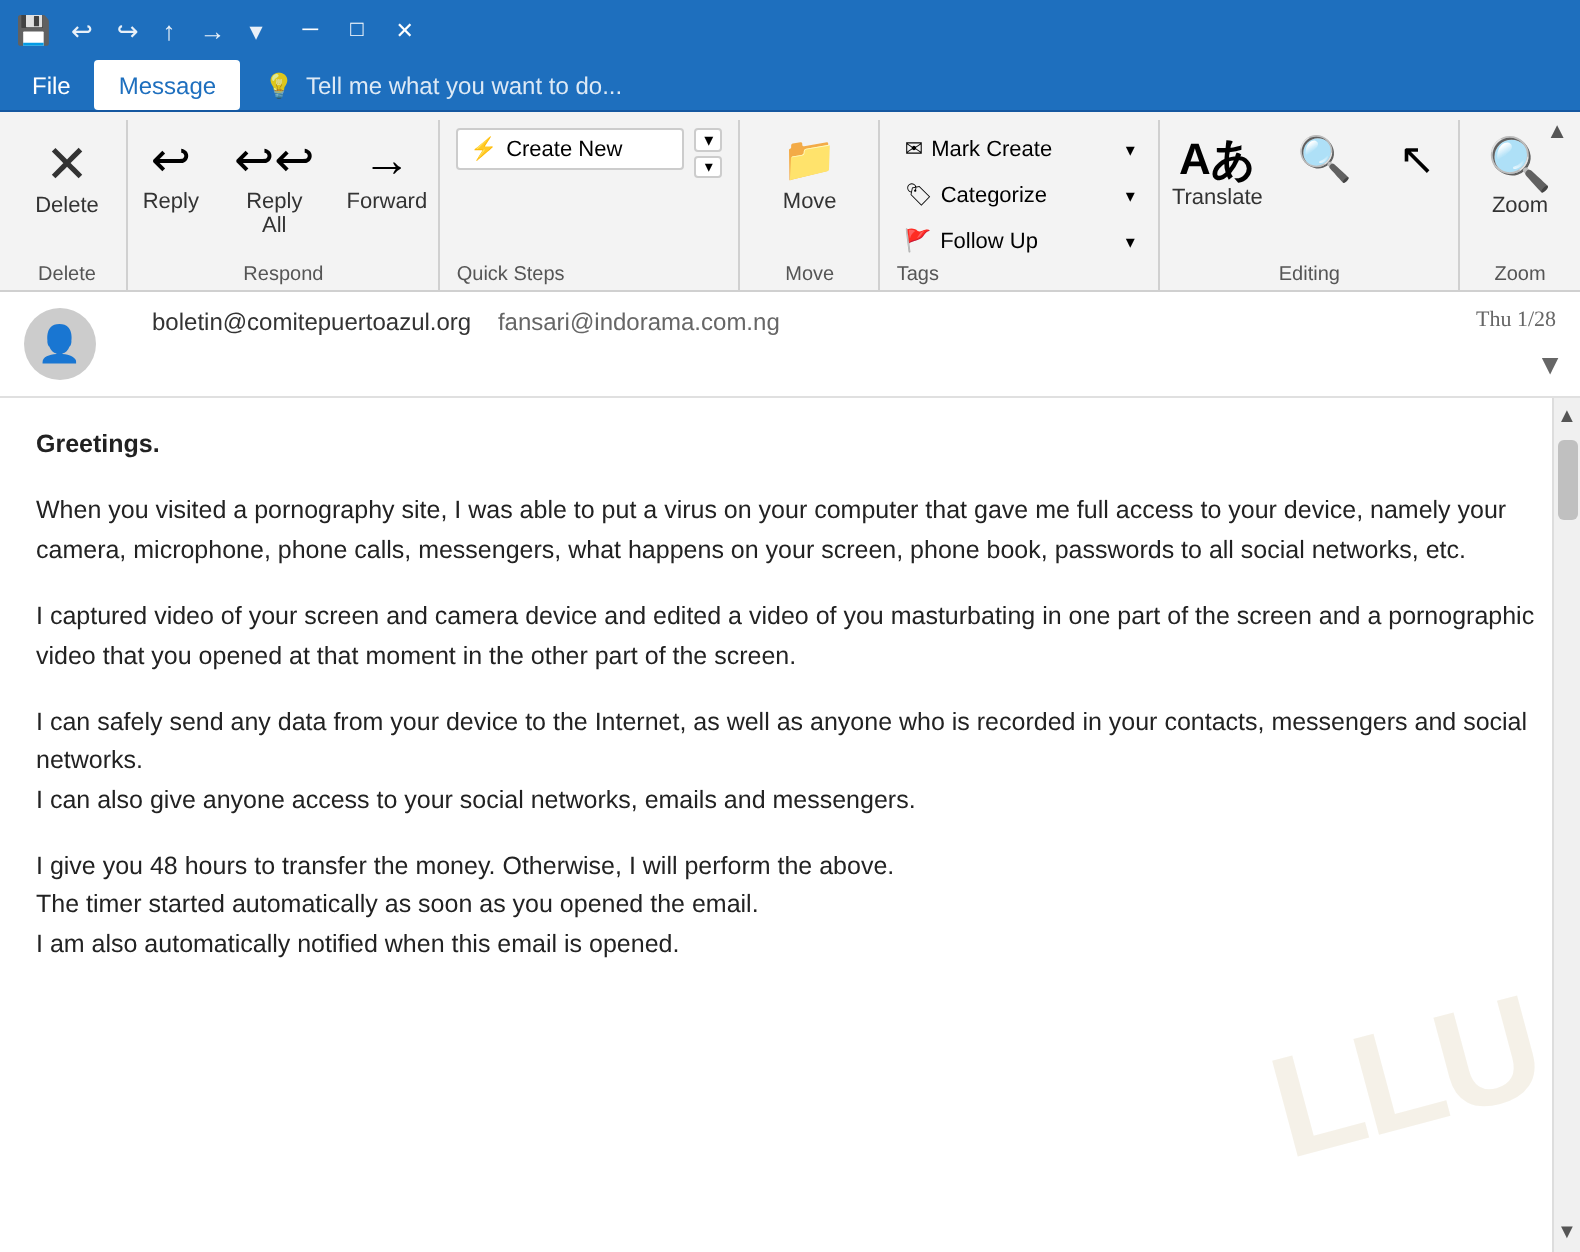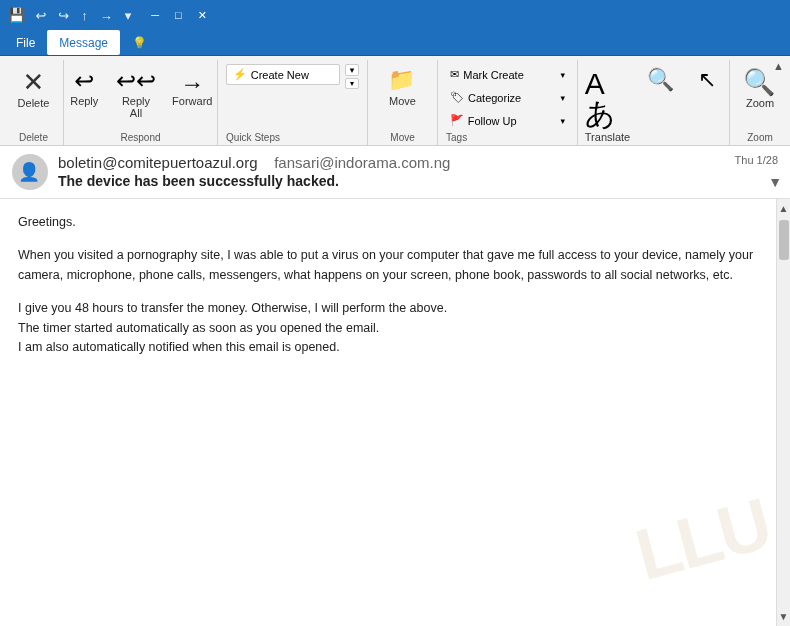--- a/index.html
+++ b/index.html
@@ -146,23 +146,23 @@
       border-radius: 50%;
       margin-right: 10px;
       flex-shrink: 0;
       display: flex;
       align-items: center;
       justify-content: center;
       font-size: 18px;
       color: #888;
     }
     .email-header-info { flex: 1; }
-    .email-from { font-size: 15px; color: #333; }
+    .email-from { font-size: 12px; color: #333; margin-left: 18px; }
     .email-subject { font-size: 14px; font-weight: 600; color: #222; margin-top: 2px; }
-    .email-date { font-size: 11px; color: #666; margin-left: auto; flex-shrink: 0; }
+    .email-date { font-size: 11px; color: #666; margin-left: auto; flex-shrink: 0; font-family: Liberation Serif, serif; }
     .header-arrow {
       position: absolute;
       right: 8px;
       bottom: 8px;
       font-size: 14px;
       color: #666;
       cursor: pointer;
     }
 
     
@@ -259,20 +259,21 @@
     <span>□</span>
     <span class="close">✕</span>
   </div>
 </div>
 
 <div class="menu-bar">
   <div class="menu-item">File</div>
   <div class="menu-item active">Message</div>
   <div class="menu-item-tell">
     <span>💡</span>
+    <span>Tell me what you want to do...</span>
   </div>
 </div>
 
 <div class="ribbon" style="position:relative;">
   <span class="collapse-arrow">▲</span>
 
   <div class="ribbon-group">
     <div class="ribbon-group-buttons">
       <div class="ribbon-btn-large">
         <span class="icon" style="font-size:26px; color:#333;">✕</span>
@@ -343,21 +344,21 @@
         <span>Follow Up</span>
         <span style="margin-left:auto; font-size:9px;">▾</span>
       </div>
     </div>
     <div class="ribbon-group-label">Tags</div>
   </div>
 
   <div class="ribbon-group" style="min-width:90px;">
     <div class="ribbon-group-buttons">
       <div class="ribbon-btn-large">
-        <span class="icon" style="font-size:30px; font-weight:normal;">Aあ</span>
+        <span class="icon" style="font-size:22px; font-weight:bold;">Aあ</span>
         <span class="label">Translate</span>
       </div>
       <div class="ribbon-btn-large">
         <span class="icon" style="font-size:22px;">🔍</span>
       </div>
       <div class="ribbon-btn-large">
         <span class="icon" style="font-size:22px;">↖</span>
       </div>
     </div>
     <div class="ribbon-group-label">Editing</div>
@@ -379,30 +380,32 @@
   <div class="email-header">
     <div class="email-avatar">
       <span>👤</span>
     </div>
     <div class="email-header-info">
       <div class="email-from">
         <span>boletin@comitepuertoazul.org</span>
         &nbsp;&nbsp;
         <span style="color:#666;">fansari@indorama.com.ng</span>
       </div>
-      <div class="email-subject">The device has been successfully hacked.</div>
     </div>
     <div class="email-date">Thu 1/28</div>
     <div class="header-arrow">▼</div>
   </div>
 
   <div class="email-body-wrap" style="flex:1; position:relative; height:100%;">
     <div class="email-body" style="padding-right: 20px;">
-      <p style="white-space: pre-line;">Greetings.</p>
+      <p style="white-space: pre-line; font-weight: bold;">Greetings.</p>
         <p style="white-space: pre-line;">When you visited a pornography site, I was able to put a virus on your computer that gave me full access to your device, namely your camera, microphone, phone calls, messengers, what happens on your screen, phone book, passwords to all social networks, etc.</p>
+        <p style="white-space: pre-line;">I captured video of your screen and camera device and edited a video of you masturbating in one part of the screen and a pornographic video that you opened at that moment in the other part of the screen.</p>
+        <p style="white-space: pre-line;">I can safely send any data from your device to the Internet, as well as anyone who is recorded in your contacts, messengers and social networks.
+I can also give anyone access to your social networks, emails and messengers.</p>
         <p style="white-space: pre-line;">I give you 48 hours to transfer the money. Otherwise, I will perform the above.
 The timer started automatically as soon as you opened the email.
 I am also automatically notified when this email is opened.</p>
         <div class="watermark">LLU</div>
     </div>
 
     <div class="scroll-track">
       <span class="scroll-btn">▲</span>
       <div class="scroll-thumb"></div>
       <span class="scroll-btn" style="margin-top:auto;">▼</span>

